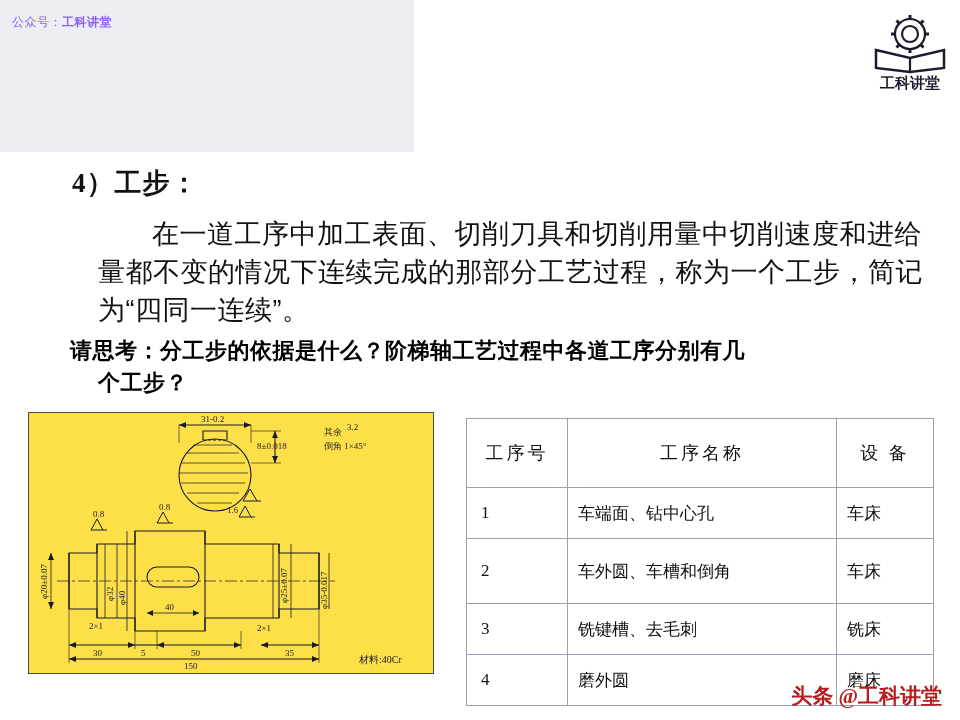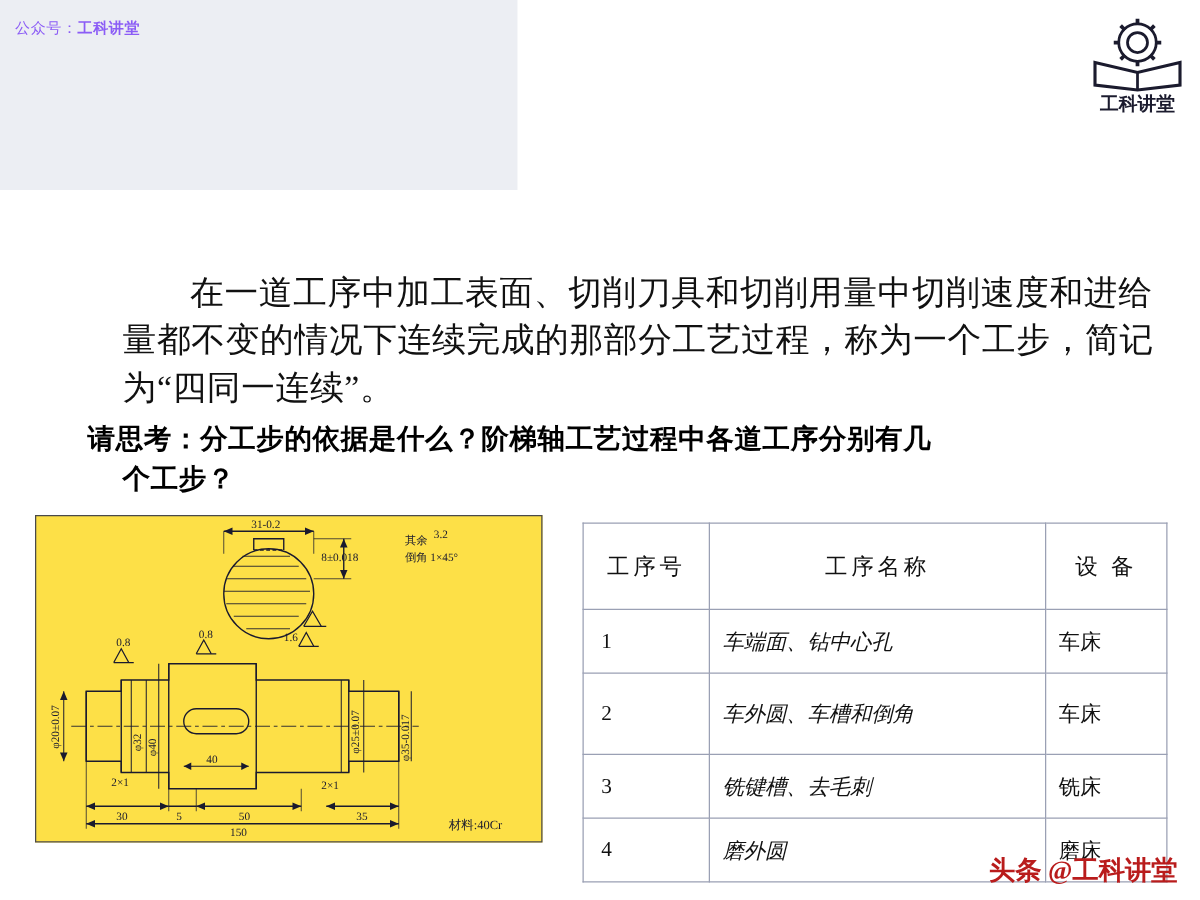--- a/index.html
+++ b/index.html
@@ -75,21 +75,21 @@
     font-weight: bold;
     letter-spacing: 1px;
   }
   .para {
     position: absolute;
     left: 98px; top: 215px;
     width: 830px;
     font-size: 27px;
     line-height: 38px;
     color: #111111;
-    font-family: Liberation Serif, serif;
+    font-family: Liberation Sans, sans-serif;
     text-indent: 54px;
     letter-spacing: 0.5px;
   }
   .question {
     position: absolute;
     left: 70px; top: 335px;
     width: 860px;
     font-size: 22px;
     line-height: 32px;
     color: #000000;
@@ -128,21 +128,21 @@
     vertical-align: middle;
   }
   .proc-table thead th {
     text-align: center;
     font-size: 18px;
     height: 56px;
     letter-spacing: 3px;
   }
   .proc-table tbody td { height: 38px; }
   .proc-table tbody td.num { text-align: left; width: 56px; padding-left: 14px; }
-  .proc-table tbody td.nm { width: 240px; font-style: italic; }
+  .proc-table tbody td.nm { width: 240px; }
   .proc-table .tall td { height: 52px; }
   .proc-table thead th:nth-child(1) { width: 80px; margin-top: 29px; }
   .proc-table thead th:nth-child(2) { width: 248px; }
 
   
   .footer-mark {
     position: absolute;
     right: 18px; bottom: 10px;
     font-size: 21px;
     color: #b91c1c;
@@ -179,20 +179,21 @@
             <line x1="34" y1="36" x2="30.5" y2="39.5"></line>
           </g>
           <path d="M10 42 L44 50 L78 42 L78 60 L44 64 L10 60 Z" stroke-width="2.5"></path>
           <line x1="44" y1="50" x2="44" y2="64"></line>
         </g>
       </svg>
     </div>
     <div class="logo-name">工科讲堂</div>
   </div>
 
+  <div class="heading">4）工步：</div>
   <div class="para">在一道工序中加工表面、切削刀具和切削用量中切削速度和进给量都不变的情况下连续完成的那部分工艺过程，称为一个工步，简记为“四同一连续”。</div>
   <div class="question">
     <span>请思考：分工步的依据是什么？阶梯轴工艺过程中各道工序分别有几</span>
     <span class="l2">个工步？</span>
   </div>
 
   <div class="drawing">
     <svg width="402" height="258" viewBox="0 0 402 258">
       <g stroke="#1a1a2e" fill="none" stroke-width="1.1">
 

